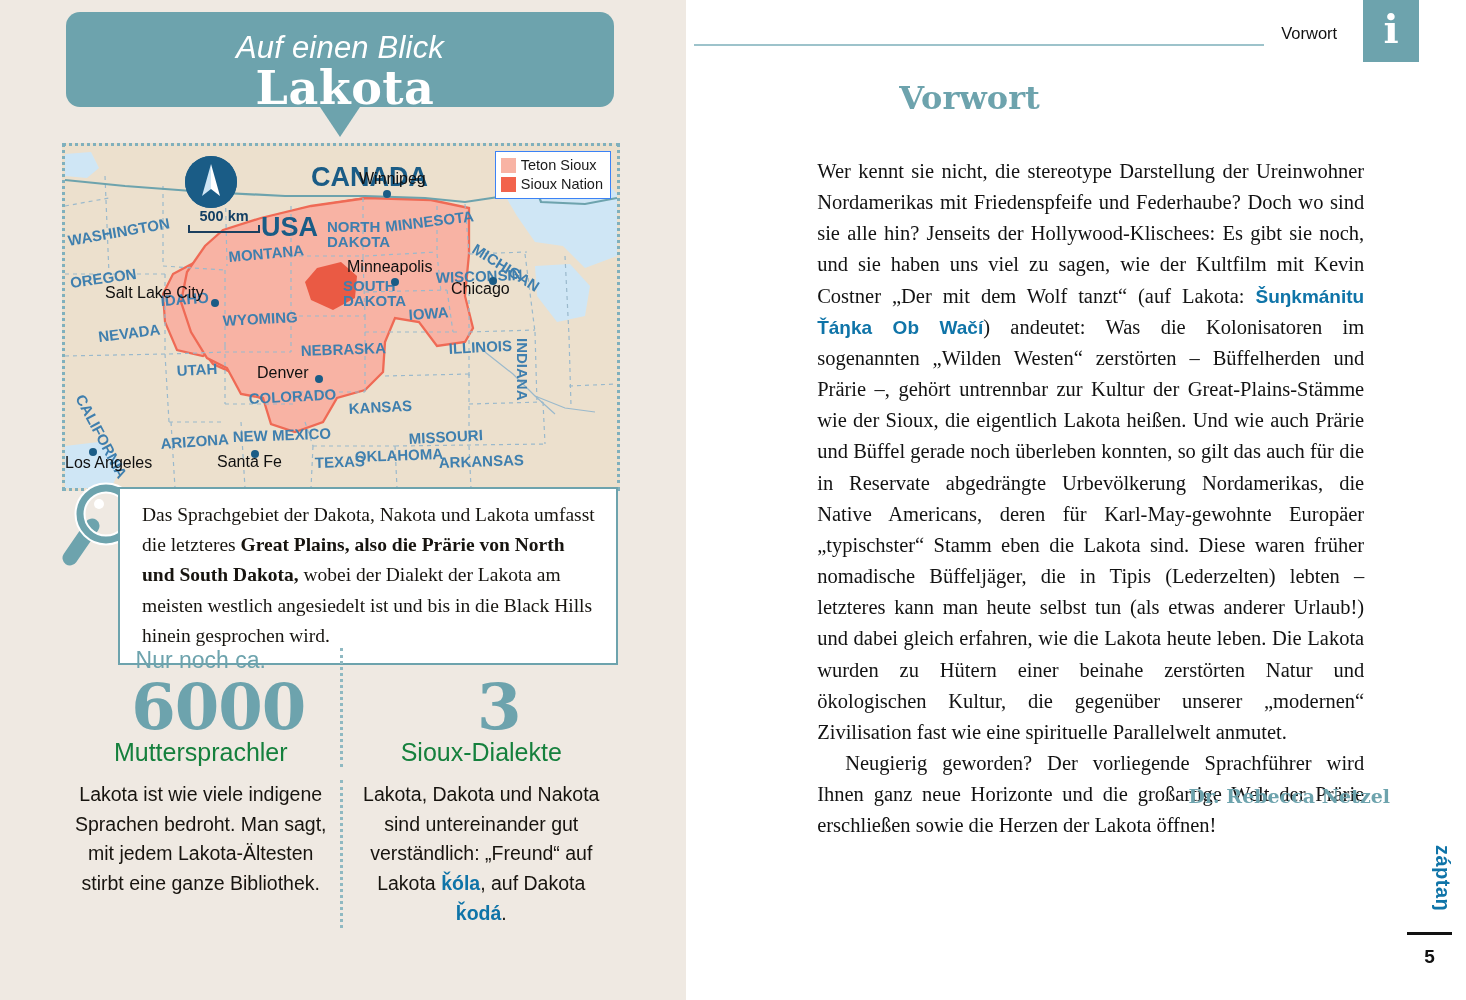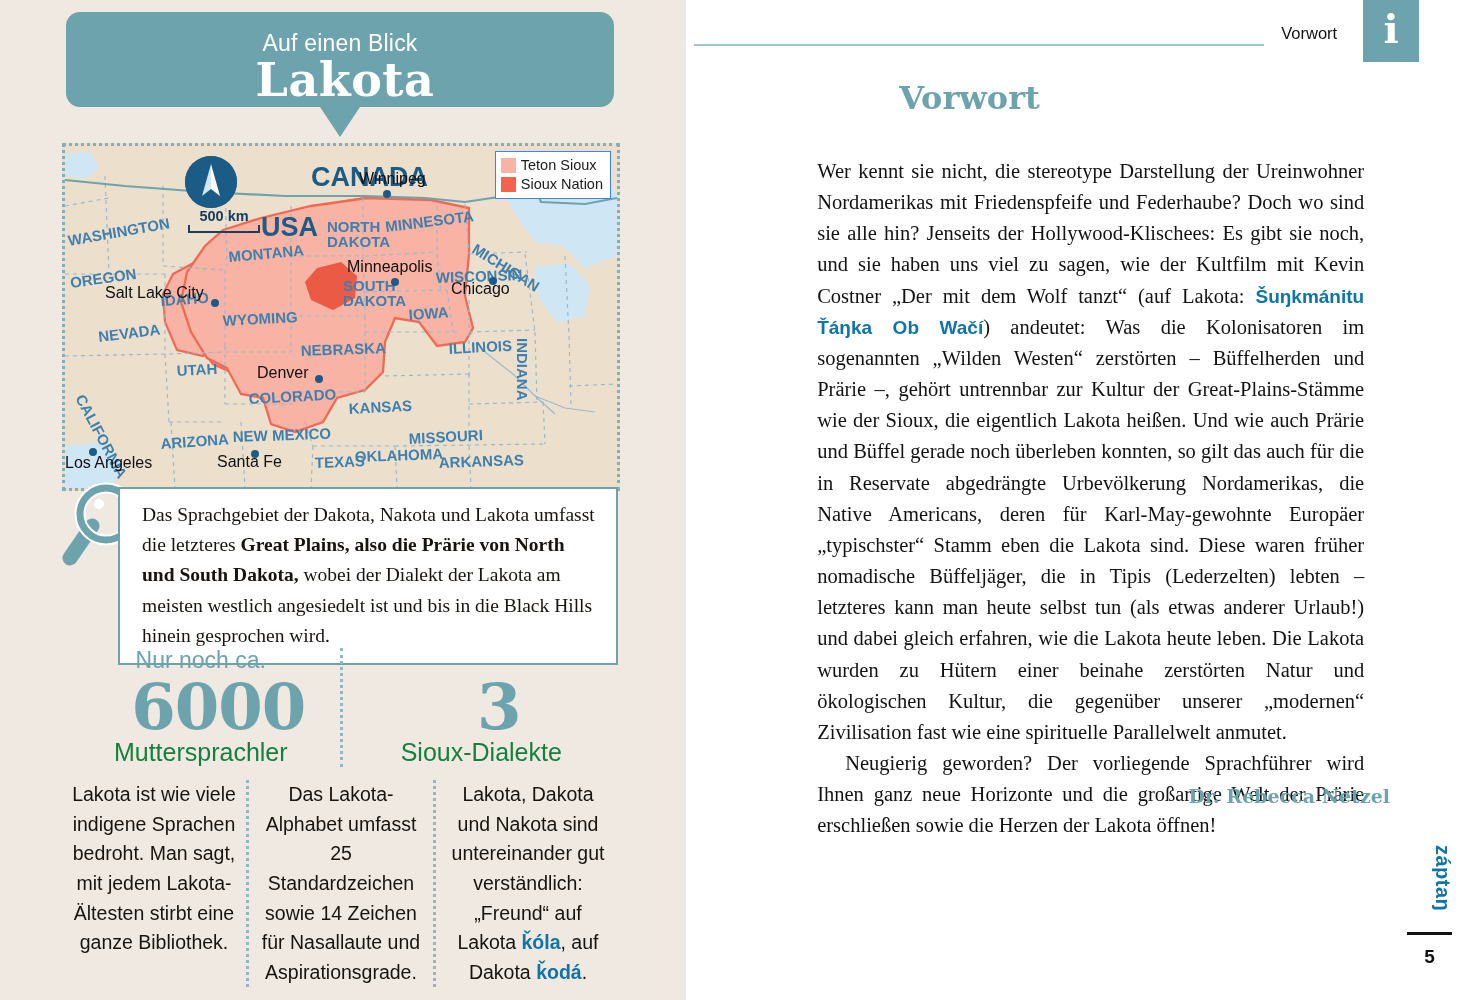--- a/index.html
+++ b/index.html
@@ -32,24 +32,25 @@
     position: absolute;
     left: 66px; top: 12px;
     width: 548px; height: 95px;
     background: #6da3ad;
     border-radius: 14px;
     color: #fff;
     text-align: center;
     padding-top: 20px;
   }
   .banner-eyebrow {
-    font-size: 23px;
+    font-size: 31px;
     font-family: "Liberation Sans", sans-serif;
     letter-spacing: .2px;
     line-height: 1;
+    font-style: italic;
   }
   .banner-title {
     font-family: "DejaVu Serif", serif;
     font-weight: 700;
     font-size: 46px;
     line-height: 1.12;
     letter-spacing: .5px;
     margin-left: 10px;
   }
   .banner-tail {
@@ -478,21 +479,20 @@
       </div>
       <div class="stat-col">
         <div class="stat-eyebrow"></div>
         <div class="stat-number">3</div>
         <div class="stat-label">Sioux-Dialekte</div>
       </div>
     </div>
 
     <div class="blurbs">
       <div class="blurb-col">Lakota ist wie viele indigene Sprachen bedroht. Man sagt, mit jedem Lakota-Ältesten stirbt eine ganze Bibliothek.</div>
-      <div class="blurb-col">Das Lakota-Alphabet umfasst 25 Standardzeichen sowie 14 Zeichen für Nasallaute und Aspirationsgrade.</div>
       <div class="blurb-col"><span>Lakota, Dakota und Nakota sind untereinander gut verständlich: „Freund“ auf Lakota </span><span class="lak">ǩóla</span><span>, auf Dakota </span><span class="lak">ǩodá</span><span>.</span></div>
     </div>
 
   </div>
 
   <div id="right-page">
 
     <div class="r-header">
       <div class="r-rule"></div>
       <div class="r-running">Vorwort</div>

